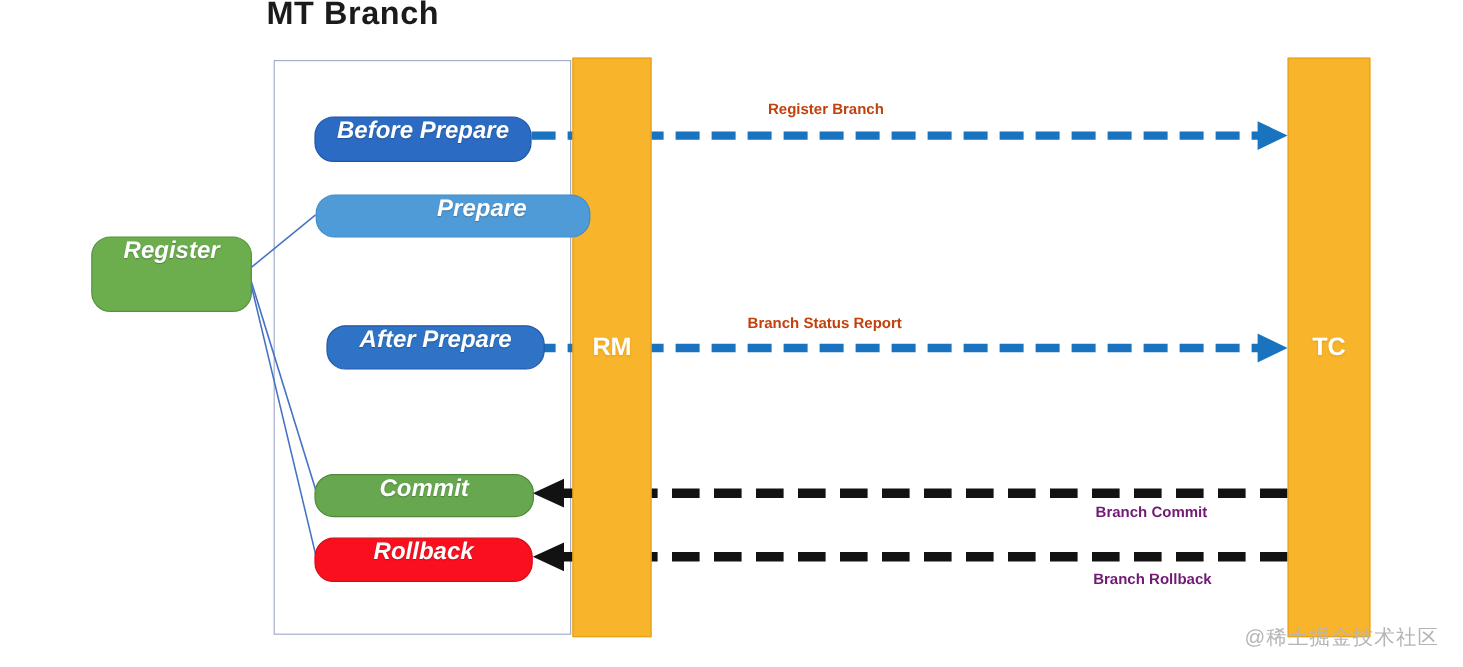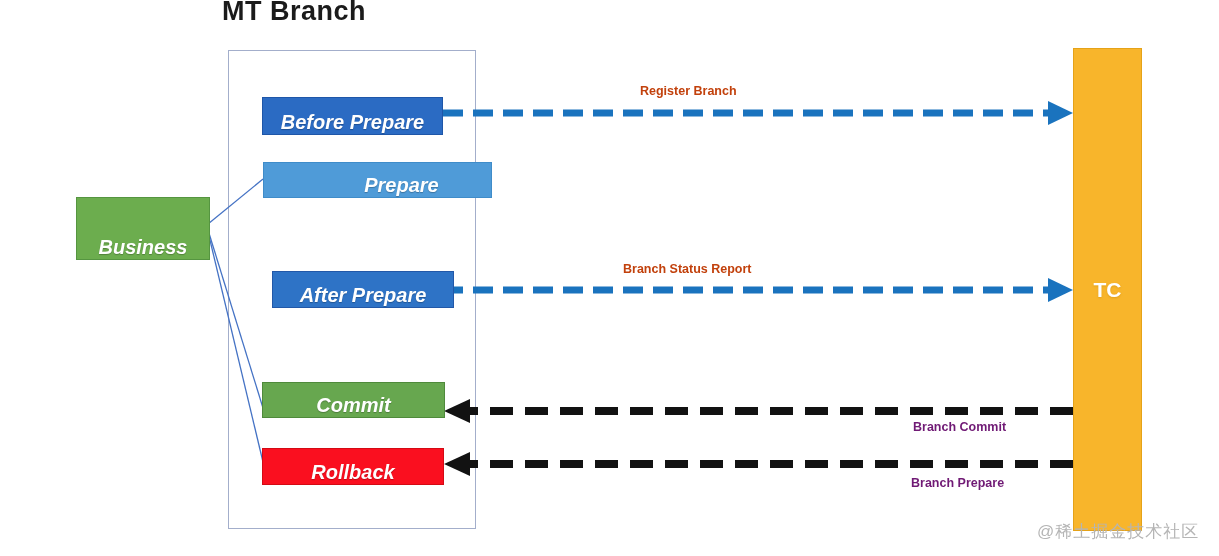--- a/index.html
+++ b/index.html
@@ -59,43 +59,44 @@
   .lane-tc { left: 1073px; width: 67px; }
   .lane-label {
     color: #ffffff;
     font-weight: 700;
     font-size: 21px;
     text-shadow: 0 1px 2px rgba(180,120,0,0.35);
   }
   .step {
     position: absolute;
     display: flex;
-    align-items: flex-end;
+    align-items: flex-start;
     justify-content: center;
     color: #ffffff;
     font-style: italic;
     font-weight: 700;
     font-size: 20px;
     z-index: 2;
     text-shadow: 0 1px 1px rgba(0,0,0,0.25);
+    border-radius: 16px;
   }
   .step-before-prepare {
     left: 262px; top: 97px; width: 179px; height: 36px;
     background: #2b6bc3; border: 1px solid #1e56a8;
   }
   .step-prepare {
     left: 263px; top: 162px; width: 179px; height: 34px;
     background: #4f9bd8; border: 1px solid #3f8cc9; padding-left: 48px;
   }
   .step-after-prepare {
     left: 272px; top: 271px; width: 180px; height: 35px;
     background: #2e73c6; border: 1px solid #2258a8;
   }
   .step-commit {
-    left: 262px; top: 382px; width: 181px; height: 34px;
+    left: 262px; top: 395px; width: 181px; height: 34px;
     background: #67a74f; border: 1px solid #4f8a3b;
   }
   .step-rollback {
     left: 262px; top: 448px; width: 180px; height: 35px;
     background: #fa0f1f; border: 1px solid #d40a14;
   }
   .step-business {
     left: 76px; top: 197px; width: 132px; height: 61px;
     background: #6cad4e; border: 1px solid #559540;
   }
@@ -148,43 +149,46 @@
     <line class="blue-dash" x1="443" y1="290" x2="1050" y2="290"></line>
     <polygon class="blue-fill" points="1048,278 1073,290 1048,302"></polygon>
 
     <line class="black-dash" x1="1073" y1="411" x2="468" y2="411"></line>
     <polygon class="black-fill" points="470,399 444,411 470,423"></polygon>
 
     <line class="black-dash" x1="1073" y1="464" x2="468" y2="464"></line>
     <polygon class="black-fill" points="470,452 444,464 470,476"></polygon>
   </svg>
 
+  <div class="lane lane-rm">
+    <span class="lane-label">RM</span>
+  </div>
   <div class="lane lane-tc">
     <span class="lane-label">TC</span>
   </div>
 
   <div class="step step-before-prepare">
     <span>Before Prepare</span>
   </div>
   <div class="step step-prepare">
     <span>Prepare</span>
   </div>
   <div class="step step-after-prepare">
     <span>After Prepare</span>
   </div>
   <div class="step step-commit">
     <span>Commit</span>
   </div>
   <div class="step step-rollback">
     <span>Rollback</span>
   </div>
   <div class="step step-business">
-    <span>Business</span>
+    <span>Register</span>
   </div>
 
   <div class="msg-label msg-blue lbl-register">Register Branch</div>
   <div class="msg-label msg-blue lbl-status">Branch Status Report</div>
   <div class="msg-label msg-black lbl-commit">Branch Commit</div>
-  <div class="msg-label msg-black lbl-rollback">Branch Prepare</div>
+  <div class="msg-label msg-black lbl-rollback">Branch Rollback</div>
 
   <div class="watermark">@稀土掘金技术社区</div>
 
 </div>
 
 </body></html>

